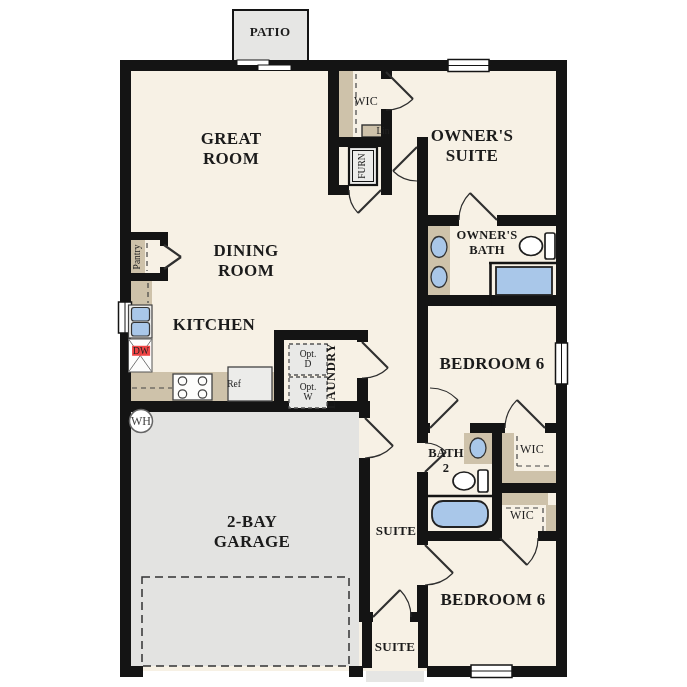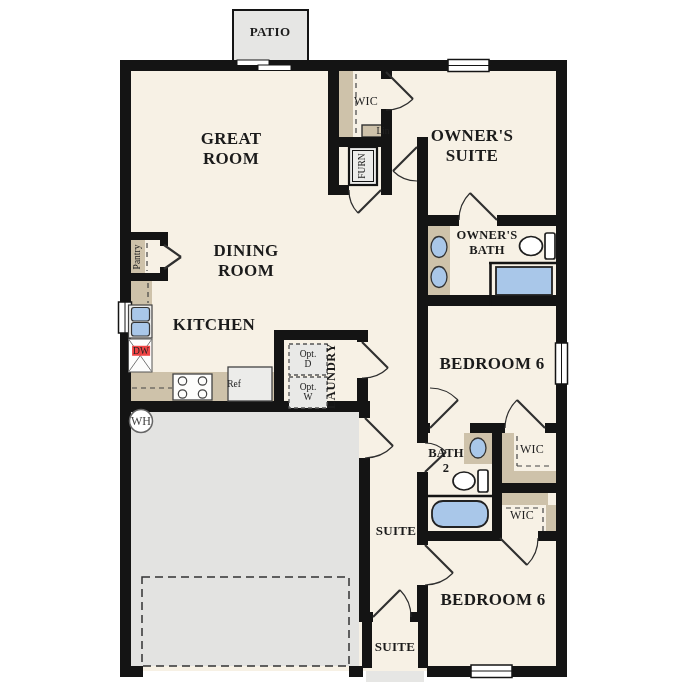--- a/index.html
+++ b/index.html
@@ -221,16 +221,18 @@
 D</div>
   <div class="lbl n9" style="left:308px;top:392px;">Opt.
 W</div>
   <div class="lbl s12 rot lsp" style="left:331px;top:376px;">LAUNDRY</div>
   <div class="lbl" style="left:492px;top:364px;">BEDROOM 6</div>
   <div class="lbl n8" style="left:141px;top:421px;">WH</div>
   <div class="lbl s12" style="left:446px;top:461px;">BATH
 2</div>
   <div class="lbl n10" style="left:532px;top:449px;">WIC</div>
   <div class="lbl n10" style="left:522px;top:515px;">WIC</div>
+  <div class="lbl" style="left:252px;top:532px;">2-BAY
+GARAGE</div>
   <div class="lbl s13" style="left:396px;top:531px;">SUITE</div>
   <div class="lbl" style="left:493px;top:600px;">BEDROOM 6</div>
   <div class="lbl s13" style="left:395px;top:647px;">SUITE</div>
 </div>
 
 </body></html>

